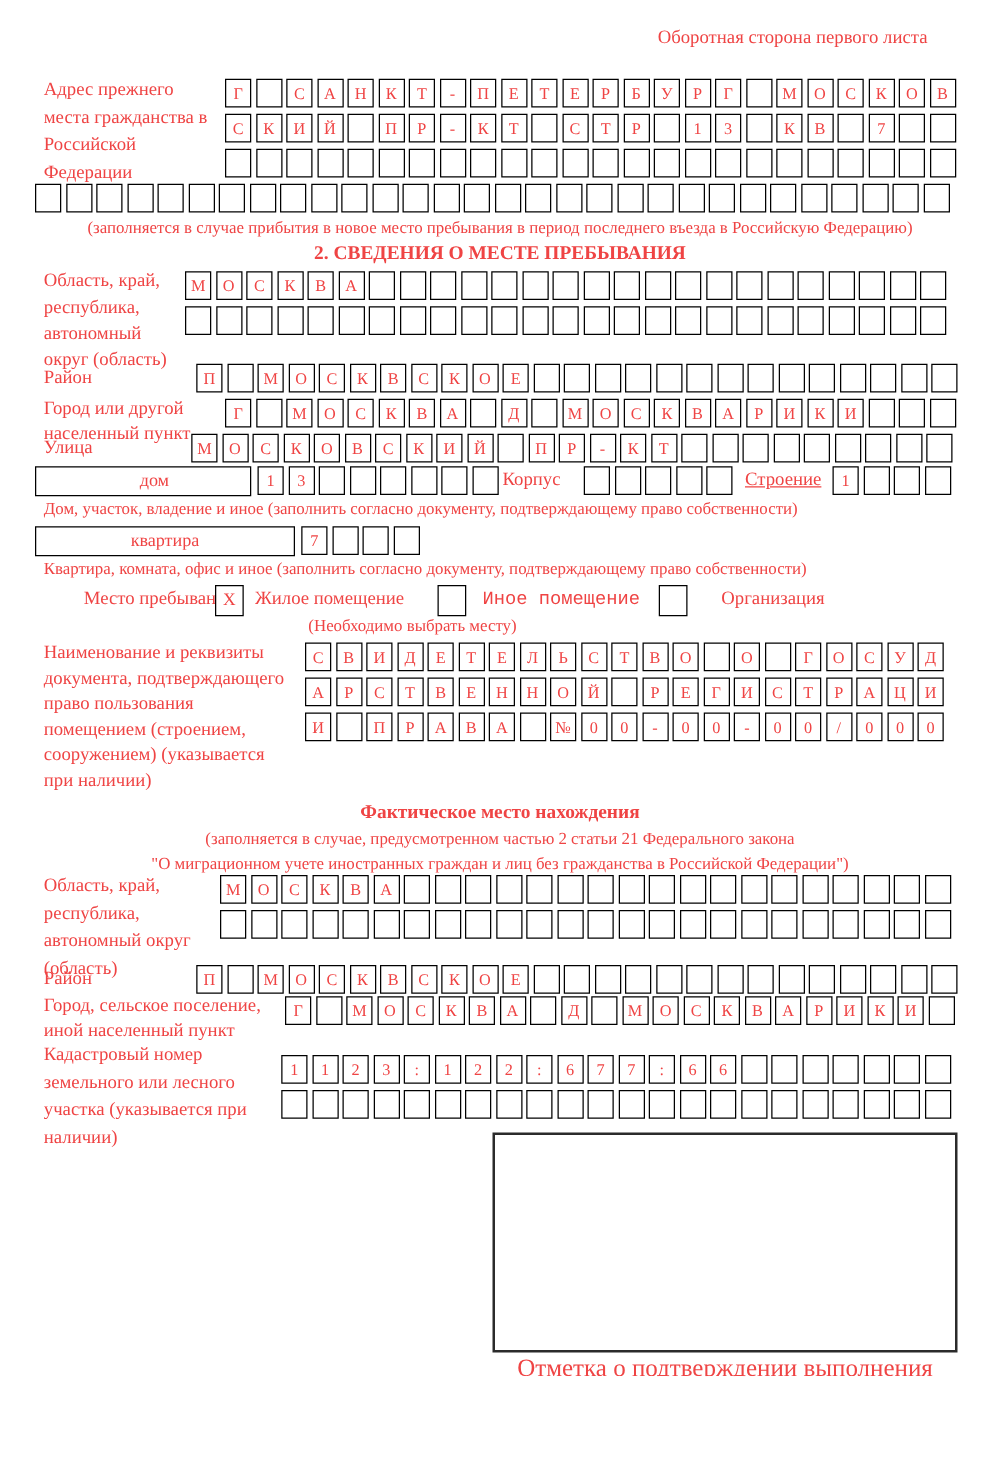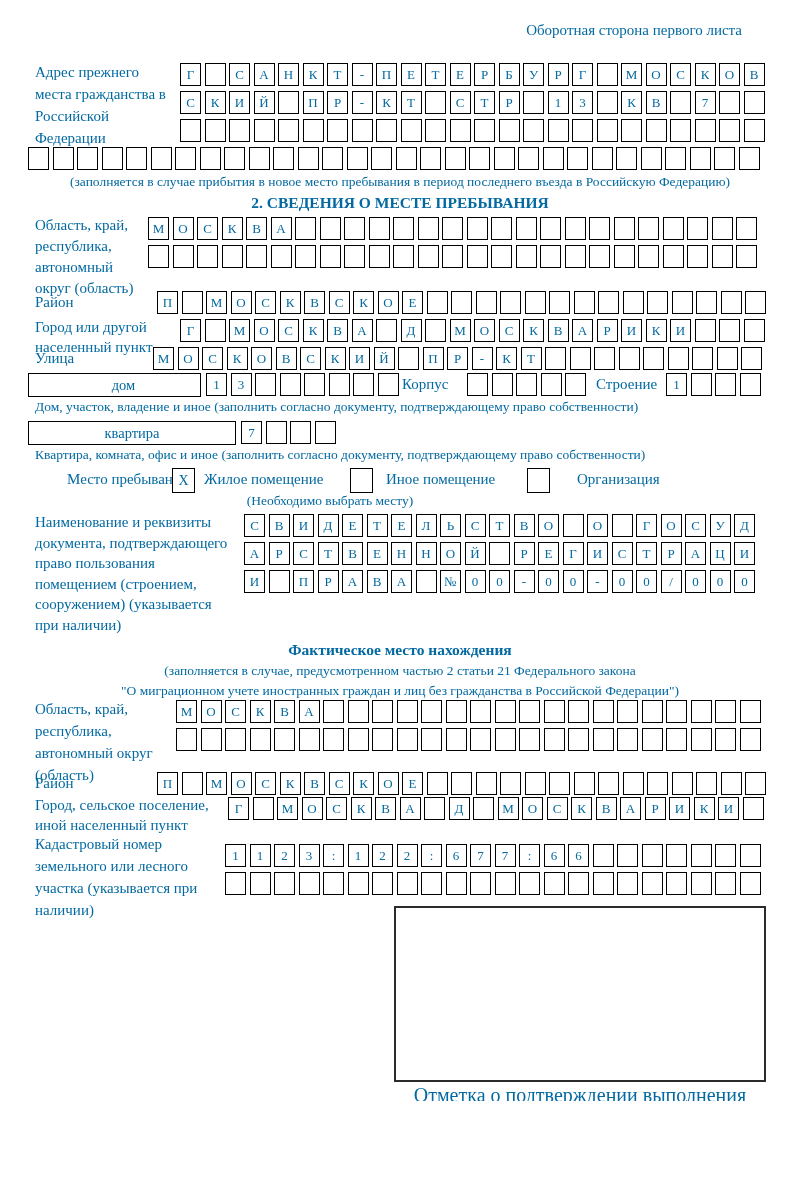--- a/index.html
+++ b/index.html
@@ -1,18 +1,18 @@
 <!DOCTYPE html>
 <html><head>
 <meta charset="utf-8">
 <style>
   html,body{margin:0;padding:0;background:#fff;}
   .page{
     position:relative;width:800px;height:1101px;background:#fff;overflow:hidden;
-    font-family:"Liberation Serif","DejaVu Serif",serif;color:#0369a1;
+    font-family:"Liberation Serif","DejaVu Serif",serif;color:#ef4444;
   }
   .hnote{position:absolute;top:22px;right:58px;font-size:15px;}
   .label{position:absolute;font-size:15px;line-height:22px;}
   .inline-label{position:absolute;font-size:15px;}
   .caption{position:absolute;font-size:13.5px;}
   .center{text-align:center;}
   .heading{position:absolute;font-size:15.5px;font-weight:bold;text-align:center;left:0;width:800px;}
   .row{position:absolute;display:flex;gap:3.5px;}
   .cell{
     width:21px;height:23px;box-sizing:border-box;border:1.8px solid #000;
@@ -306,21 +306,21 @@
       <span class="cell"></span>
     </div>
   <div class="inline-label" style="left:402px;top:376px;">Корпус</div>
   <div class="row" style="left:467px;top:373px;">
       <span class="cell"></span>
       <span class="cell"></span>
       <span class="cell"></span>
       <span class="cell"></span>
       <span class="cell"></span>
     </div>
-  <div class="inline-label" style="left:596px;top:376px;">Строение</div>
+  <div class="inline-label" style="left:596px;top:376px;text-decoration:underline;">Строение</div>
   <div class="row" style="left:666px;top:373px;">
       <span class="cell">1</span>
       <span class="cell"></span>
       <span class="cell"></span>
       <span class="cell"></span>
     </div>
   <div class="caption" style="left:35px;top:399px;">Дом, участок, владение и иное (заполнить согласно документу, подтверждающему право собственности)</div>
 
   <div class="fieldbox" style="left:28px;top:421px;width:208px;">квартира</div>
   <div class="row" style="left:241px;top:421px;">
@@ -328,21 +328,21 @@
       <span class="cell"></span>
       <span class="cell"></span>
       <span class="cell"></span>
     </div>
   <div class="caption" style="left:35px;top:447px;">Квартира, комната, офис и иное (заполнить согласно документу, подтверждающему право собственности)</div>
 
   <div class="inline-label" style="left:35px;top:471px;margin-left:32px;">Место пребывания:</div>
   <div class="checkbox" style="left:172px;top:468px;">X</div>
   <div class="inline-label" style="left:204px;top:471px;">Жилое помещение</div>
   <div class="checkbox" style="left:350px;top:468px;"></div>
-  <div class="inline-label" style="left:386px;top:471px;">Иное помещение</div>
+  <div class="inline-label" style="left:386px;top:471px;font-family:Liberation Mono, monospace;">Иное помещение</div>
   <div class="checkbox" style="left:527px;top:468px;"></div>
   <div class="inline-label" style="left:577px;top:471px;">Организация</div>
   <div class="caption center" style="left:150px;top:493px;width:360px;">(Необходимо выбрать месту)</div>
 
   <div class="label" style="left:35px;top:512px;width:200px;line-height:20.5px;">Наименование и реквизиты документа, подтверждающего право пользования помещением (строением, сооружением) (указывается при наличии)</div>
   <div class="row" style="left:244px;top:514px;">
       <span class="cell">С</span>
       <span class="cell">В</span>
       <span class="cell">И</span>
       <span class="cell">Д</span>

